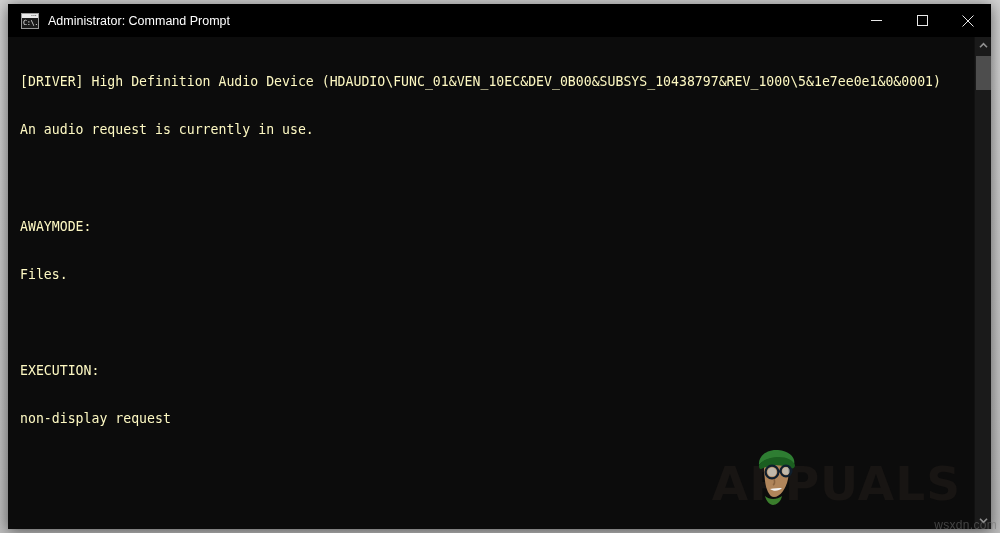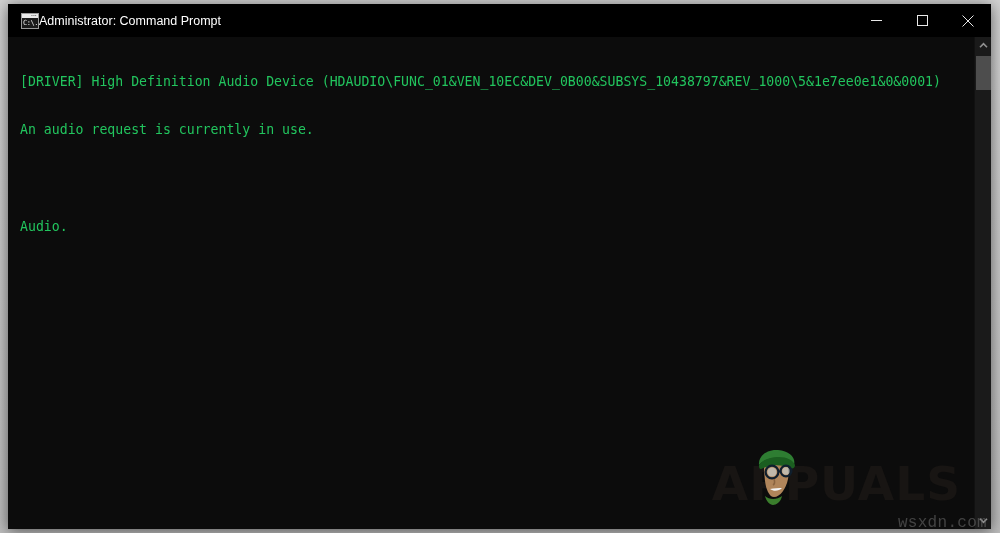--- a/index.html
+++ b/index.html
@@ -84,20 +84,21 @@
     color: #e6e6e6;
     font-family: "DejaVu Sans Mono", monospace;
     font-size: 7px;
     line-height: 10px;
     padding-left: 1px;
     letter-spacing: -0.5px;
   }
   #window-title {
     color: #ffffff;
     font-size: 12.5px;
+    margin-left: 9px;
     white-space: nowrap;
     font-family: "Liberation Sans", sans-serif;
   }
 
   
   #window-controls {
     display: flex;
     height: 33px;
     flex: 0 0 auto;
   }
@@ -115,21 +116,21 @@
   #console-area {
     flex: 1 1 auto;
     display: flex;
     position: relative;
     min-height: 0;
     background: #0c0c0c;
   }
   #console-text {
     flex: 1 1 auto;
     padding: 5px 0 0 12px;
-    color: #22c55e;
+    color: #fef9c3;
     font-family: "DejaVu Sans Mono", monospace;
     font-size: 13.2px;
     line-height: 16.05px;
     white-space: pre;
     position: relative;
     z-index: 2;
     overflow: hidden;
   }
   .line { display: block; height: 16.05px; }
   .blank { display: block; height: 16.05px; }
@@ -187,24 +188,24 @@
     position: absolute;
     left: 38px;
     bottom: 2px;
     width: 52px;
     height: 58px;
   }
 
   
   #site-watermark {
     position: absolute;
-    right: 13px;
+    right: 3px;
     bottom: 1px;
-    font-family: Liberation Mono, monospace;
-    font-size: 16px;
+    font-family: Liberation Sans, sans-serif;
+    font-size: 12px;
     color: #6f6f6f;
     opacity: 0.55;
     letter-spacing: 0.3px;
     z-index: 5;
   }
 </style>
 </head>
 <body>
 
 <div id="desktop">
@@ -239,22 +240,25 @@
         </div>
       </div>
     </div>
 
     <div id="console-area">
 
       <div id="console-text">
         <span class="line">[DRIVER] High Definition Audio Device (HDAUDIO\FUNC_01&amp;VEN_10EC&amp;DEV_0B00&amp;SUBSYS_10438797&amp;REV_1000\5&amp;1e7ee0e1&amp;0&amp;0001)</span>
         <span class="line">An audio request is currently in use.</span>
         <span class="blank"></span>
-        <span class="line">Audio.</span>
+        <span class="line">AWAYMODE:</span>
+        <span class="line">Files.</span>
         <span class="blank"></span>
+        <span class="line">EXECUTION:</span>
+        <span class="line">non-display request</span>
         <span class="blank"></span>
         
         
         
         
         
         
         
         
       </div>

